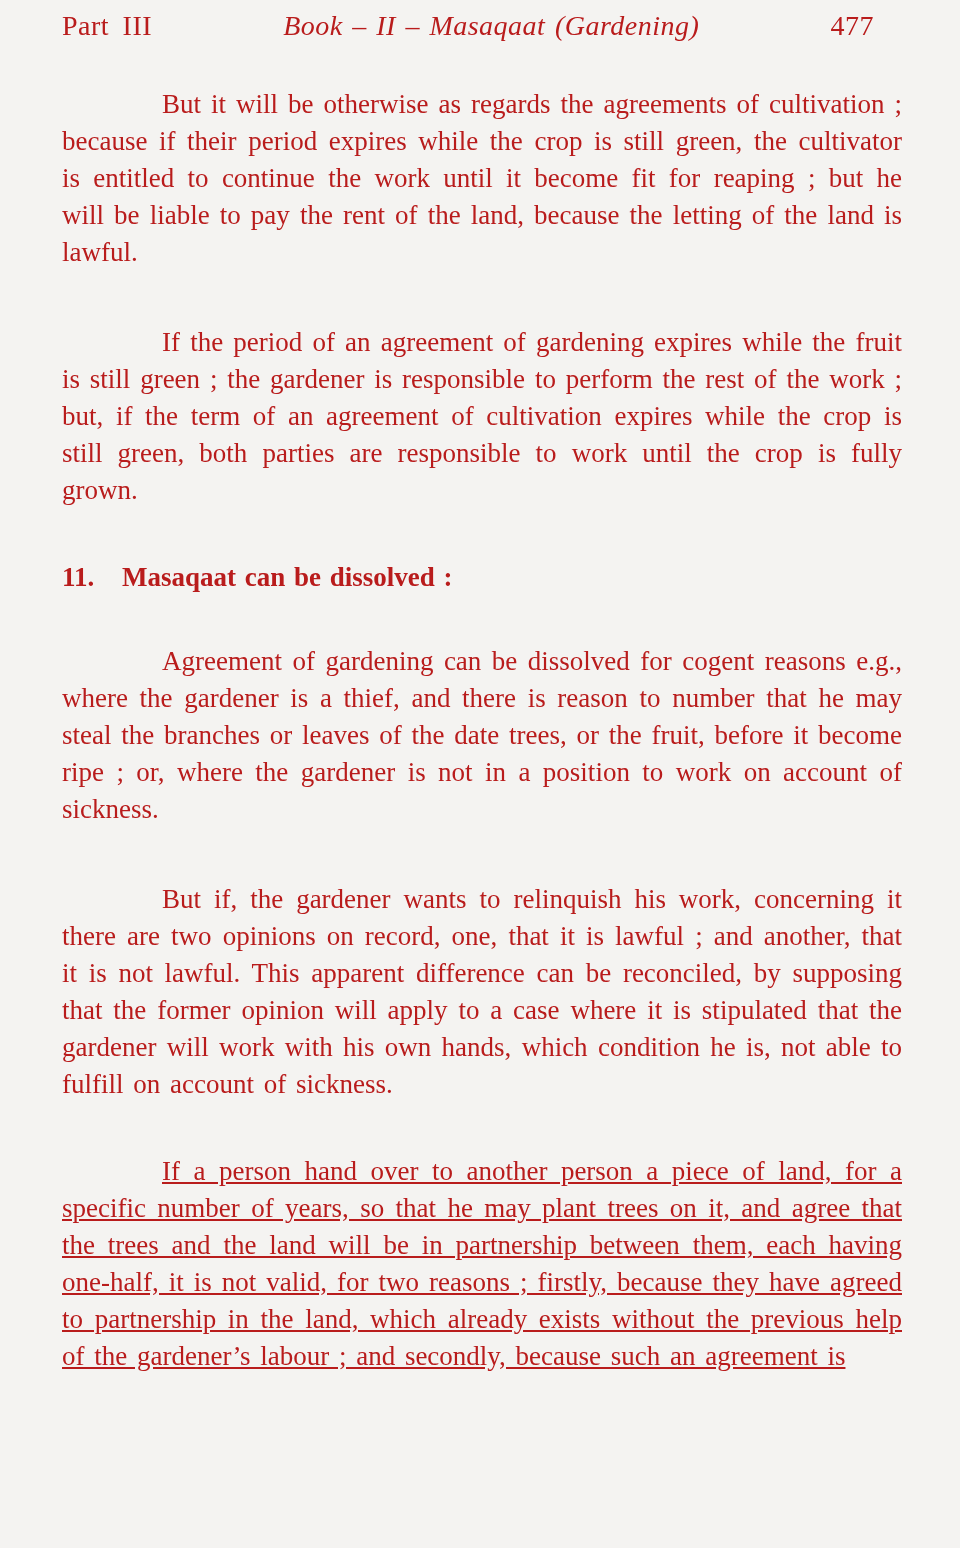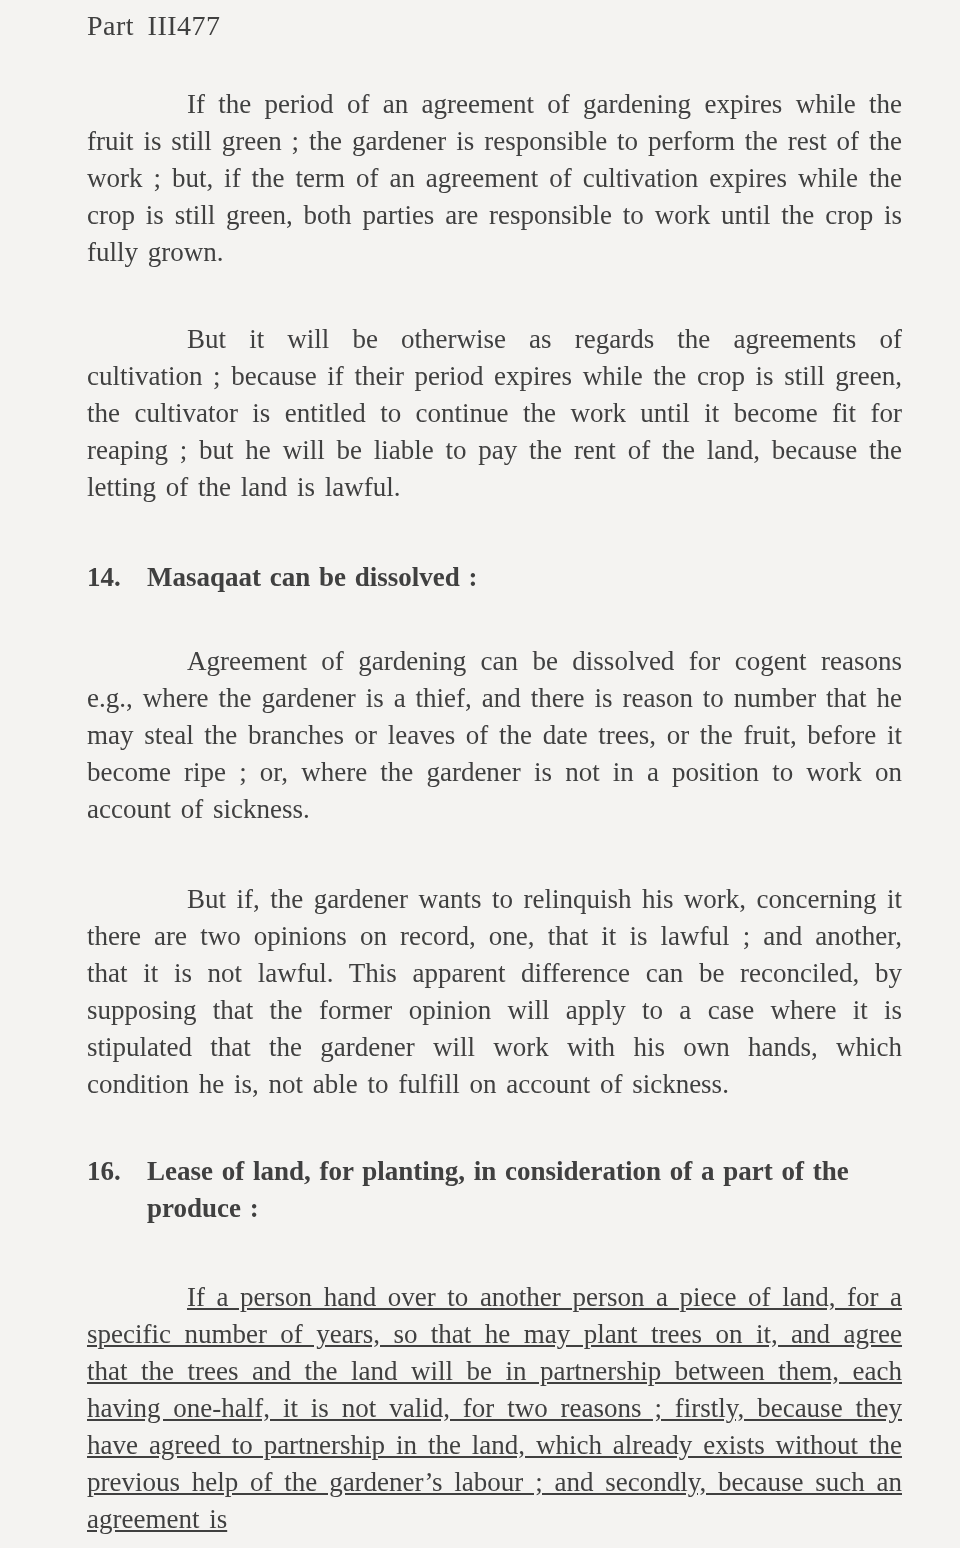--- a/index.html
+++ b/index.html
@@ -6,24 +6,24 @@
     margin: 0;
     padding: 0;
     background: #e8e8e6;
   }
   .page {
     position: relative;
     width: 960px;
     height: 1548px;
     margin: 0 auto;
     background: #f4f3f1;
-    color: #404040;
+    color: #b91c1c;
     font-family: "Liberation Serif", "DejaVu Serif", serif;
     box-sizing: border-box;
-    padding: 10px 58px 0 87px;
+    padding: 10px 58px 0 62px;
     overflow: hidden;
   }
   .running-header {
     display: flex;
     align-items: baseline;
     font-size: 28px;
     margin-bottom: 44px;
     letter-spacing: 0.5px;
   }
   .rh-part {
@@ -76,40 +76,37 @@
     text-decoration: underline;
   }
 </style>
 </head>
 <body>
 
 <div class="page">
 
   <div class="running-header">
     <span class="rh-part">Part III</span>
+    <span class="rh-title">Book – II – Masaqaat (Gardening)</span>
     <span class="rh-page">477</span>
   </div>
 
   <div class="body-text">
 
+    <p class="para">But it will be otherwise as regards the agreements of cultivation ; because if their period expires while the crop is still green, the cultivator is entitled to continue the work until it become fit for reaping ; but he will be liable to pay the rent of the land, because the letting of the land is lawful.</p>
+
     <p class="para tight">If the period of an agreement of gardening expires while the fruit is still green ; the gardener is responsible to perform the rest of the work ; but, if the term of an agreement of cultivation expires while the crop is still green, both parties are responsible to work until the crop is fully grown.</p>
 
-    <p class="para">But it will be otherwise as regards the agreements of cultivation ; because if their period expires while the crop is still green, the cultivator is entitled to continue the work until it become fit for reaping ; but he will be liable to pay the rent of the land, because the letting of the land is lawful.</p>
-
     <div class="heading">
-      <span class="hnum">14.</span>
+      <span class="hnum">11.</span>
       <span class="htext">Masaqaat can be dissolved :</span>
     </div>
 
     <p class="para">Agreement of gardening can be dissolved for cogent reasons e.g., where the gardener is a thief, and there is reason to number that he may steal the branches or leaves of the date trees, or the fruit, before it become ripe ; or, where the gardener is not in a position to work on account of sickness.</p>
 
     <p class="para tight">But if, the gardener wants to relinquish his work, concerning it there are two opinions on record, one, that it is lawful ; and another, that it is not lawful. This apparent difference can be reconciled, by supposing that the former opinion will apply to a case where it is stipulated that the gardener will work with his own hands, which condition he is, not able to fulfill on account of sickness.</p>
 
-    <div class="heading h16">
-      <span class="hnum">16.</span>
-      <span class="htext">Lease of land, for planting, in consideration of a part of the produce :</span>
-    </div>
 
     <p class="para last">If a person hand over to another person a piece of land, for a specific number of years, so that he may plant trees on it, and agree that the trees and the land will be in partnership between them, each having one-half, it is not valid, for two reasons ; firstly, because they have agreed to partnership in the land, which already exists without the previous help of the gardener’s labour ; and secondly, because such an agreement is</p>
 
   </div>
 
 </div>
 
 </body></html>

